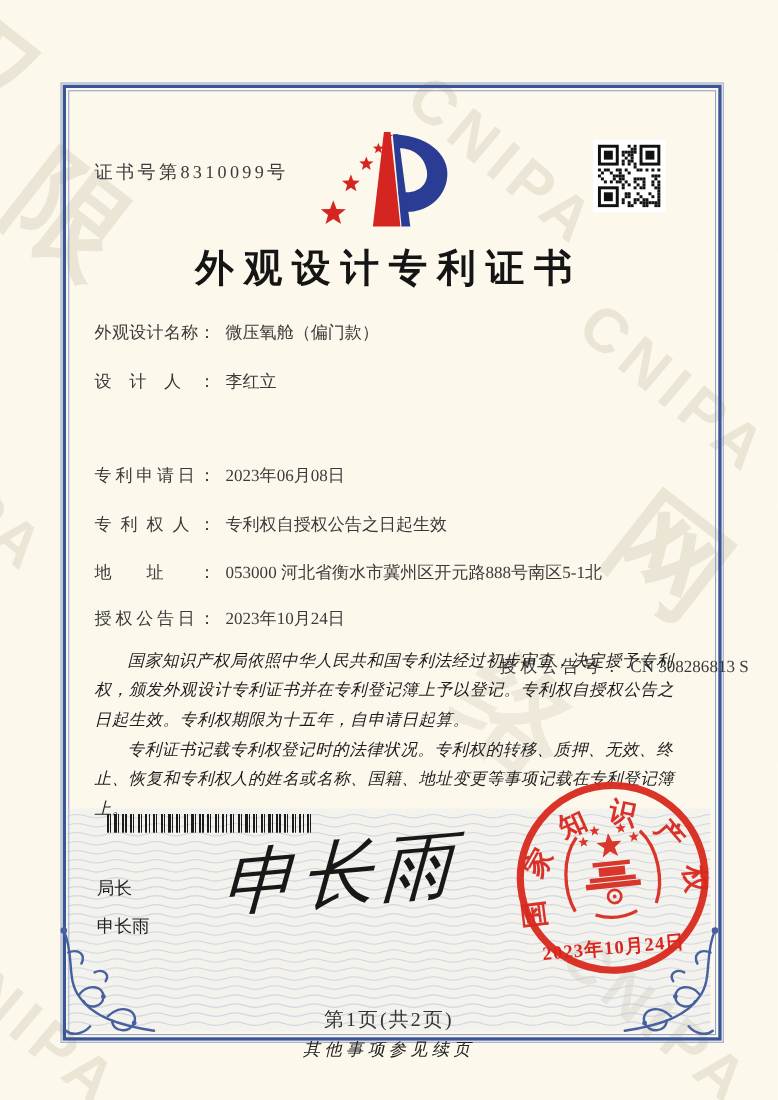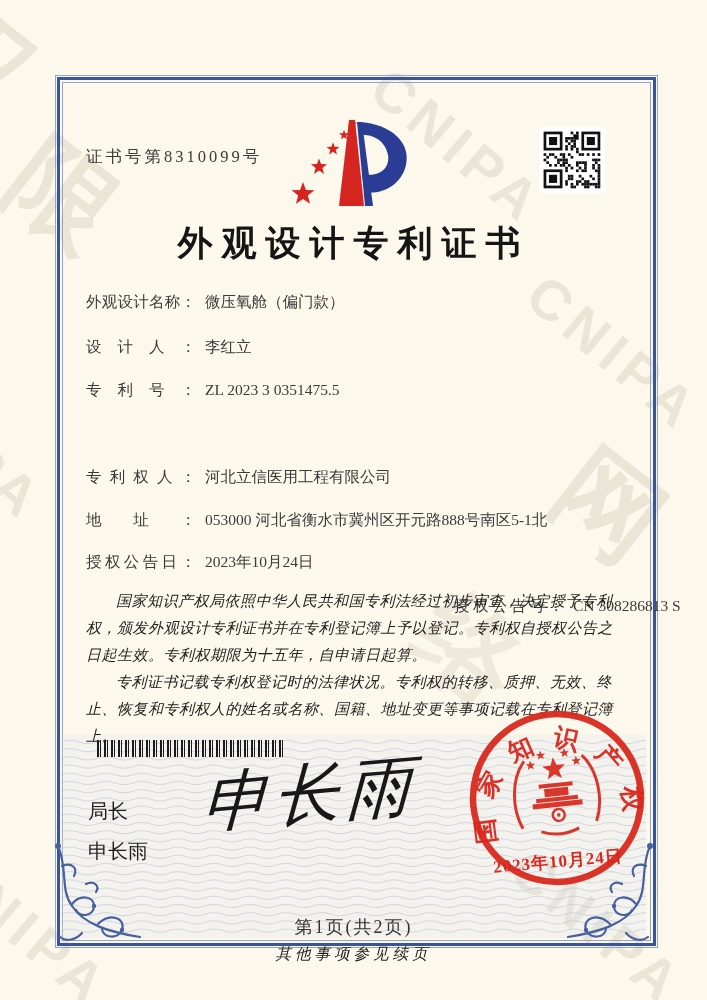--- a/index.html
+++ b/index.html
@@ -50,21 +50,21 @@
   .waves{position:absolute;left:61px;top:735px;}
   .barcode{position:absolute;left:97px;top:740px;width:186px;height:17px;
            background:repeating-linear-gradient(90deg,#1b1b1b 0 2px,transparent 2px 3px,
              #1b1b1b 3px 4px,transparent 4px 7px,#1b1b1b 7px 9px,transparent 9px 10px,
              #1b1b1b 10px 11px,transparent 11px 14px);}
   .flourish{position:absolute;width:92px;height:102px;}
   .fl-left{left:52px;top:840px;}
   .fl-right{left:564px;top:840px;transform:scaleX(-1);}
 
   
-  .director{position:absolute;left:88px;top:798px;font-size:20px;color:#1f1f1f;
+  .director{position:absolute;left:88px;top:798px;font-size:16px;color:#1f1f1f;
             font-family:"Liberation Sans",sans-serif;}
   .director div{margin-bottom:13px;}
   .signature{position:absolute;left:202px;top:750px;width:215px;font-size:66px;
              color:#181818;transform:rotate(-5deg) skewX(-7deg);letter-spacing:6px;
              font-style:italic;white-space:nowrap;}
 
   
   .seal{position:absolute;left:462px;top:703px;}
   .seal-date{position:absolute;left:477px;top:850px;width:162px;text-align:center;
              color:#d8281e;font-size:17px;font-weight:bold;transform:rotate(-5deg);
@@ -283,25 +283,25 @@
     </svg>
 
   <div class="title">外观设计专利证书</div>
 
   <div class="field-row r0">
     <span class="f-label">外观设计名称：</span><span class="f-value">微压氧舱（偏门款）</span>
   </div>
   <div class="field-row r1">
     <span class="f-label">设计人：</span><span class="f-value">李红立</span>
   </div>
-  <div class="field-row r2">
-    <span class="f-label">专利号：</span><span class="f-value">ZL 2023 3 0351475.5</span>
+  <div class="field-row r3">
+    <span class="f-label">专利申请日：</span><span class="f-value">2023年06月08日</span>
   </div>
   <div class="field-row r4">
-    <span class="f-label">专利权人：</span><span class="f-value">河北立信医用工程有限公司</span>
+    <span class="f-label">专利权人：</span><span class="f-value">专利权自授权公告之日起生效</span>
   </div>
   <div class="field-row r5">
     <span class="f-label">地址：</span><span class="f-value">053000 河北省衡水市冀州区开元路888号南区5-1北</span>
   </div>
   <div class="field-row r6">
     <span class="f-label">授权公告日：</span><span class="f-value">2023年10月24日</span>
     <span class="field-right">
       <span class="f-label">授权公告号：</span><span class="f-value">CN 308286813 S</span>
     </span>
   </div>

